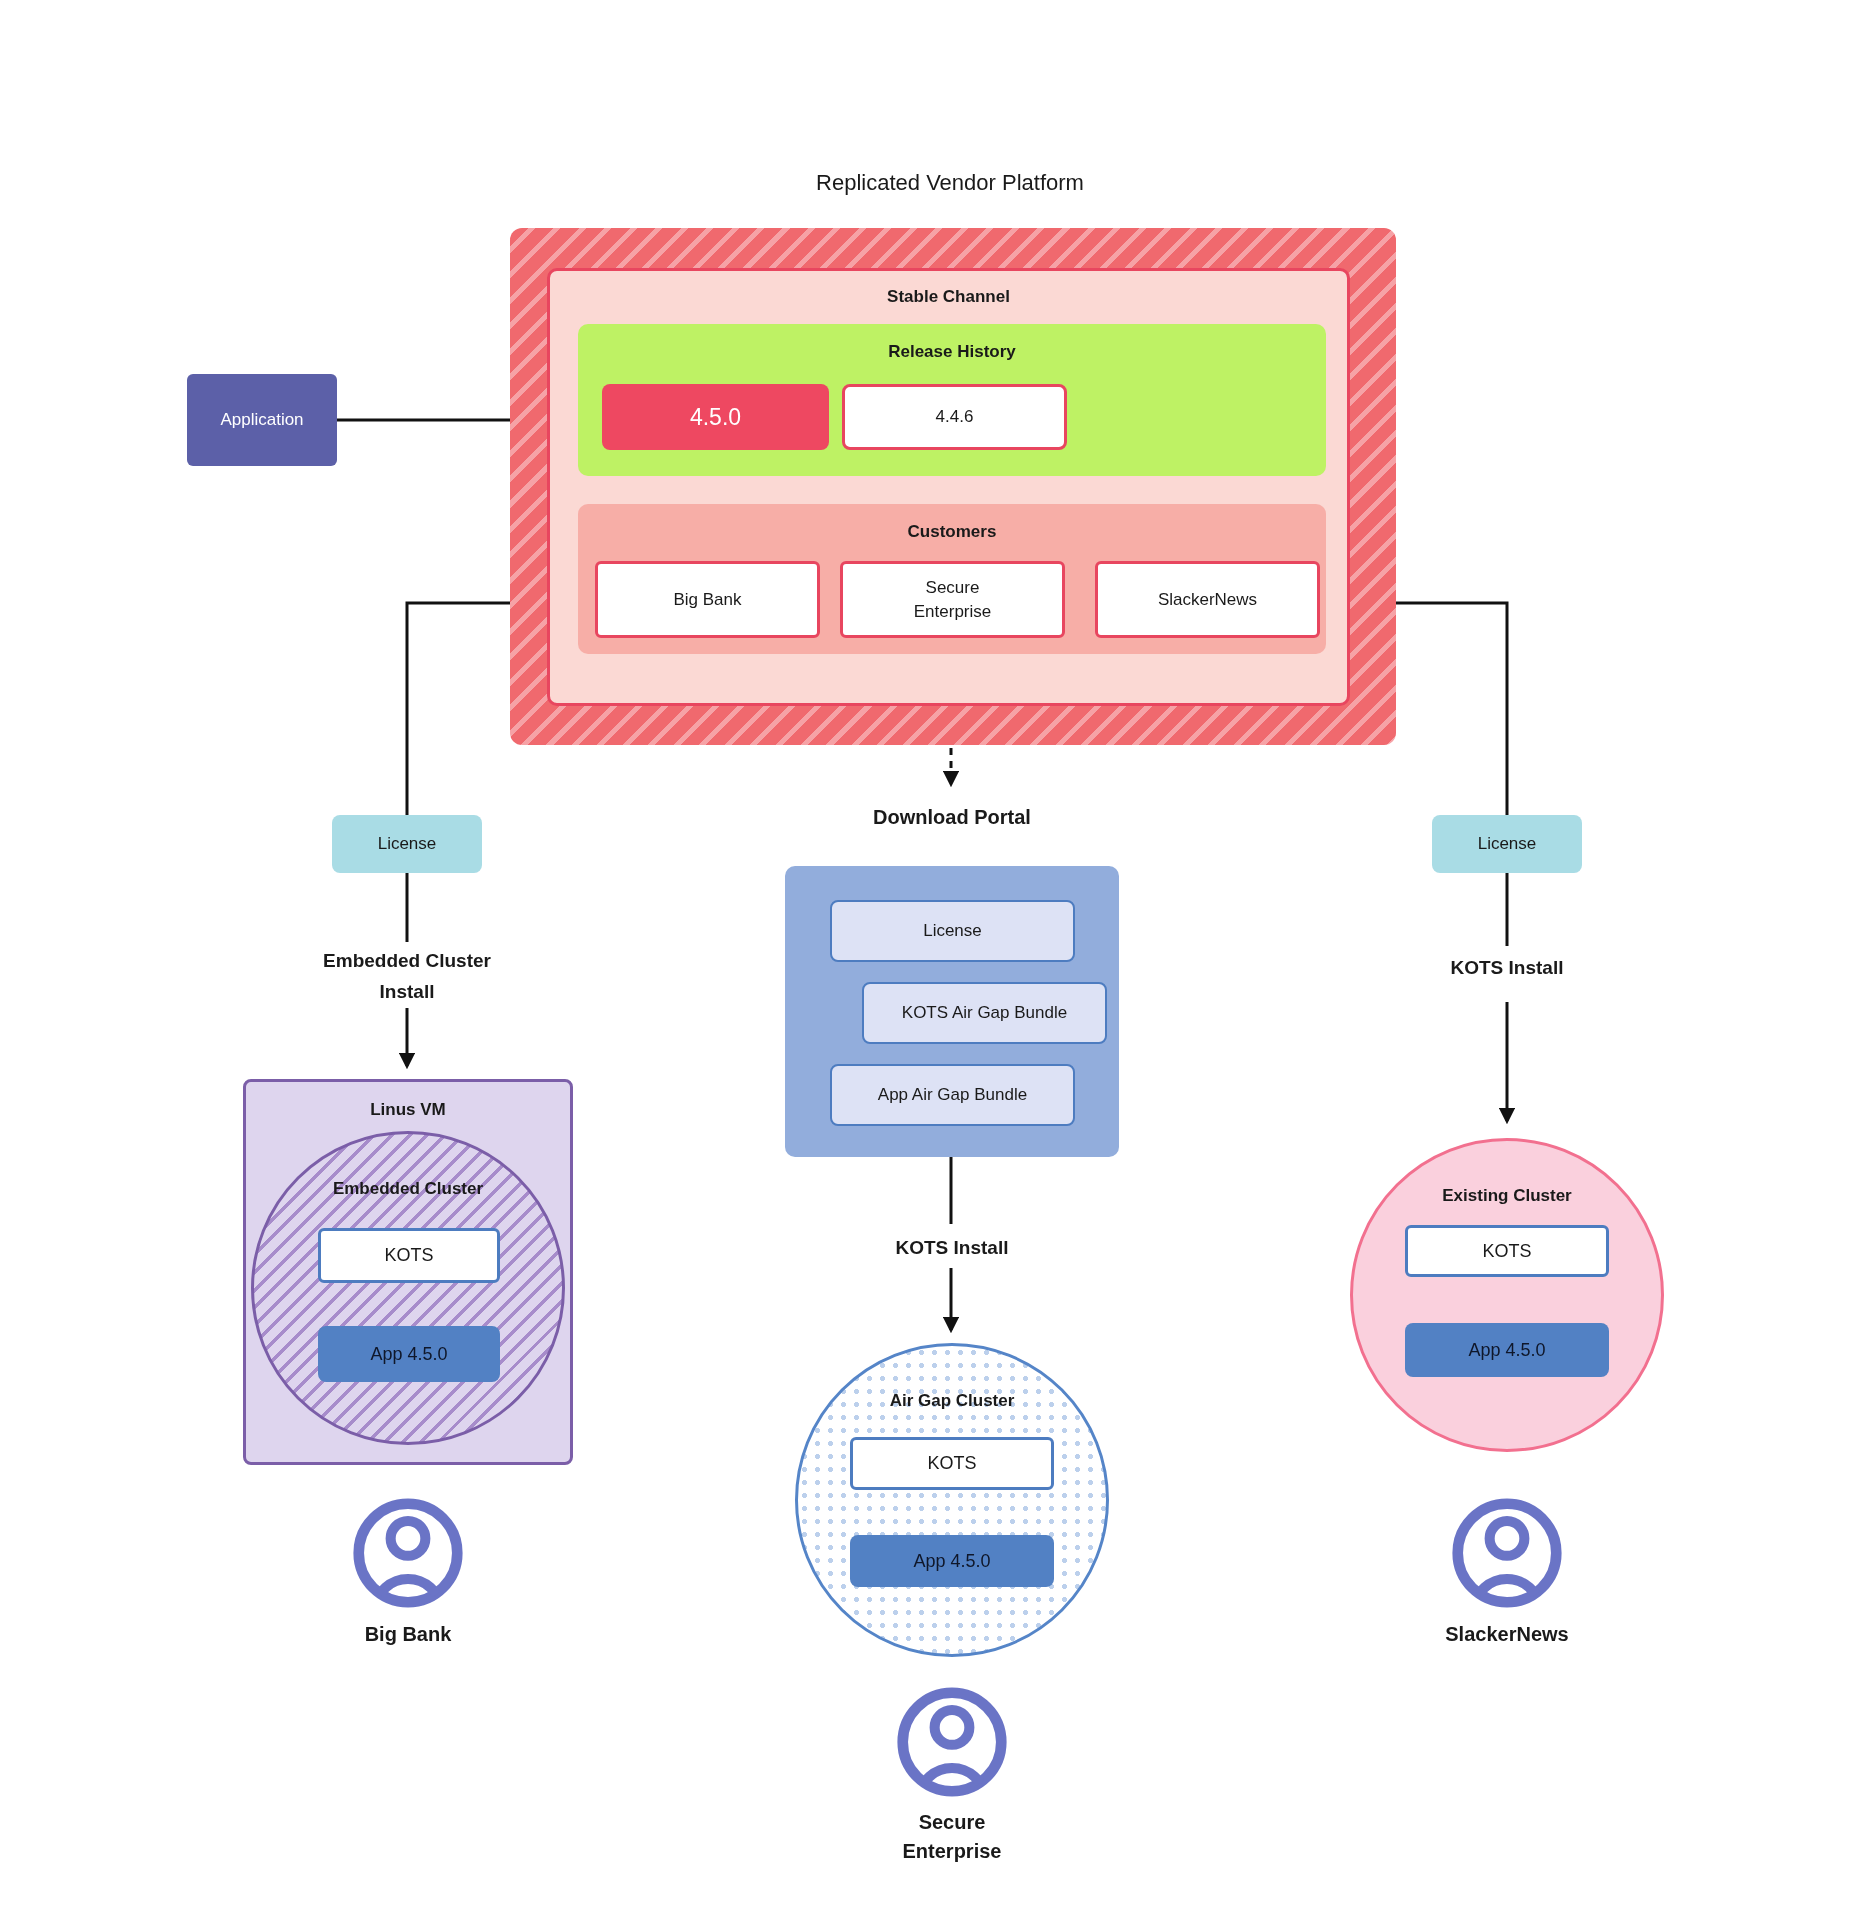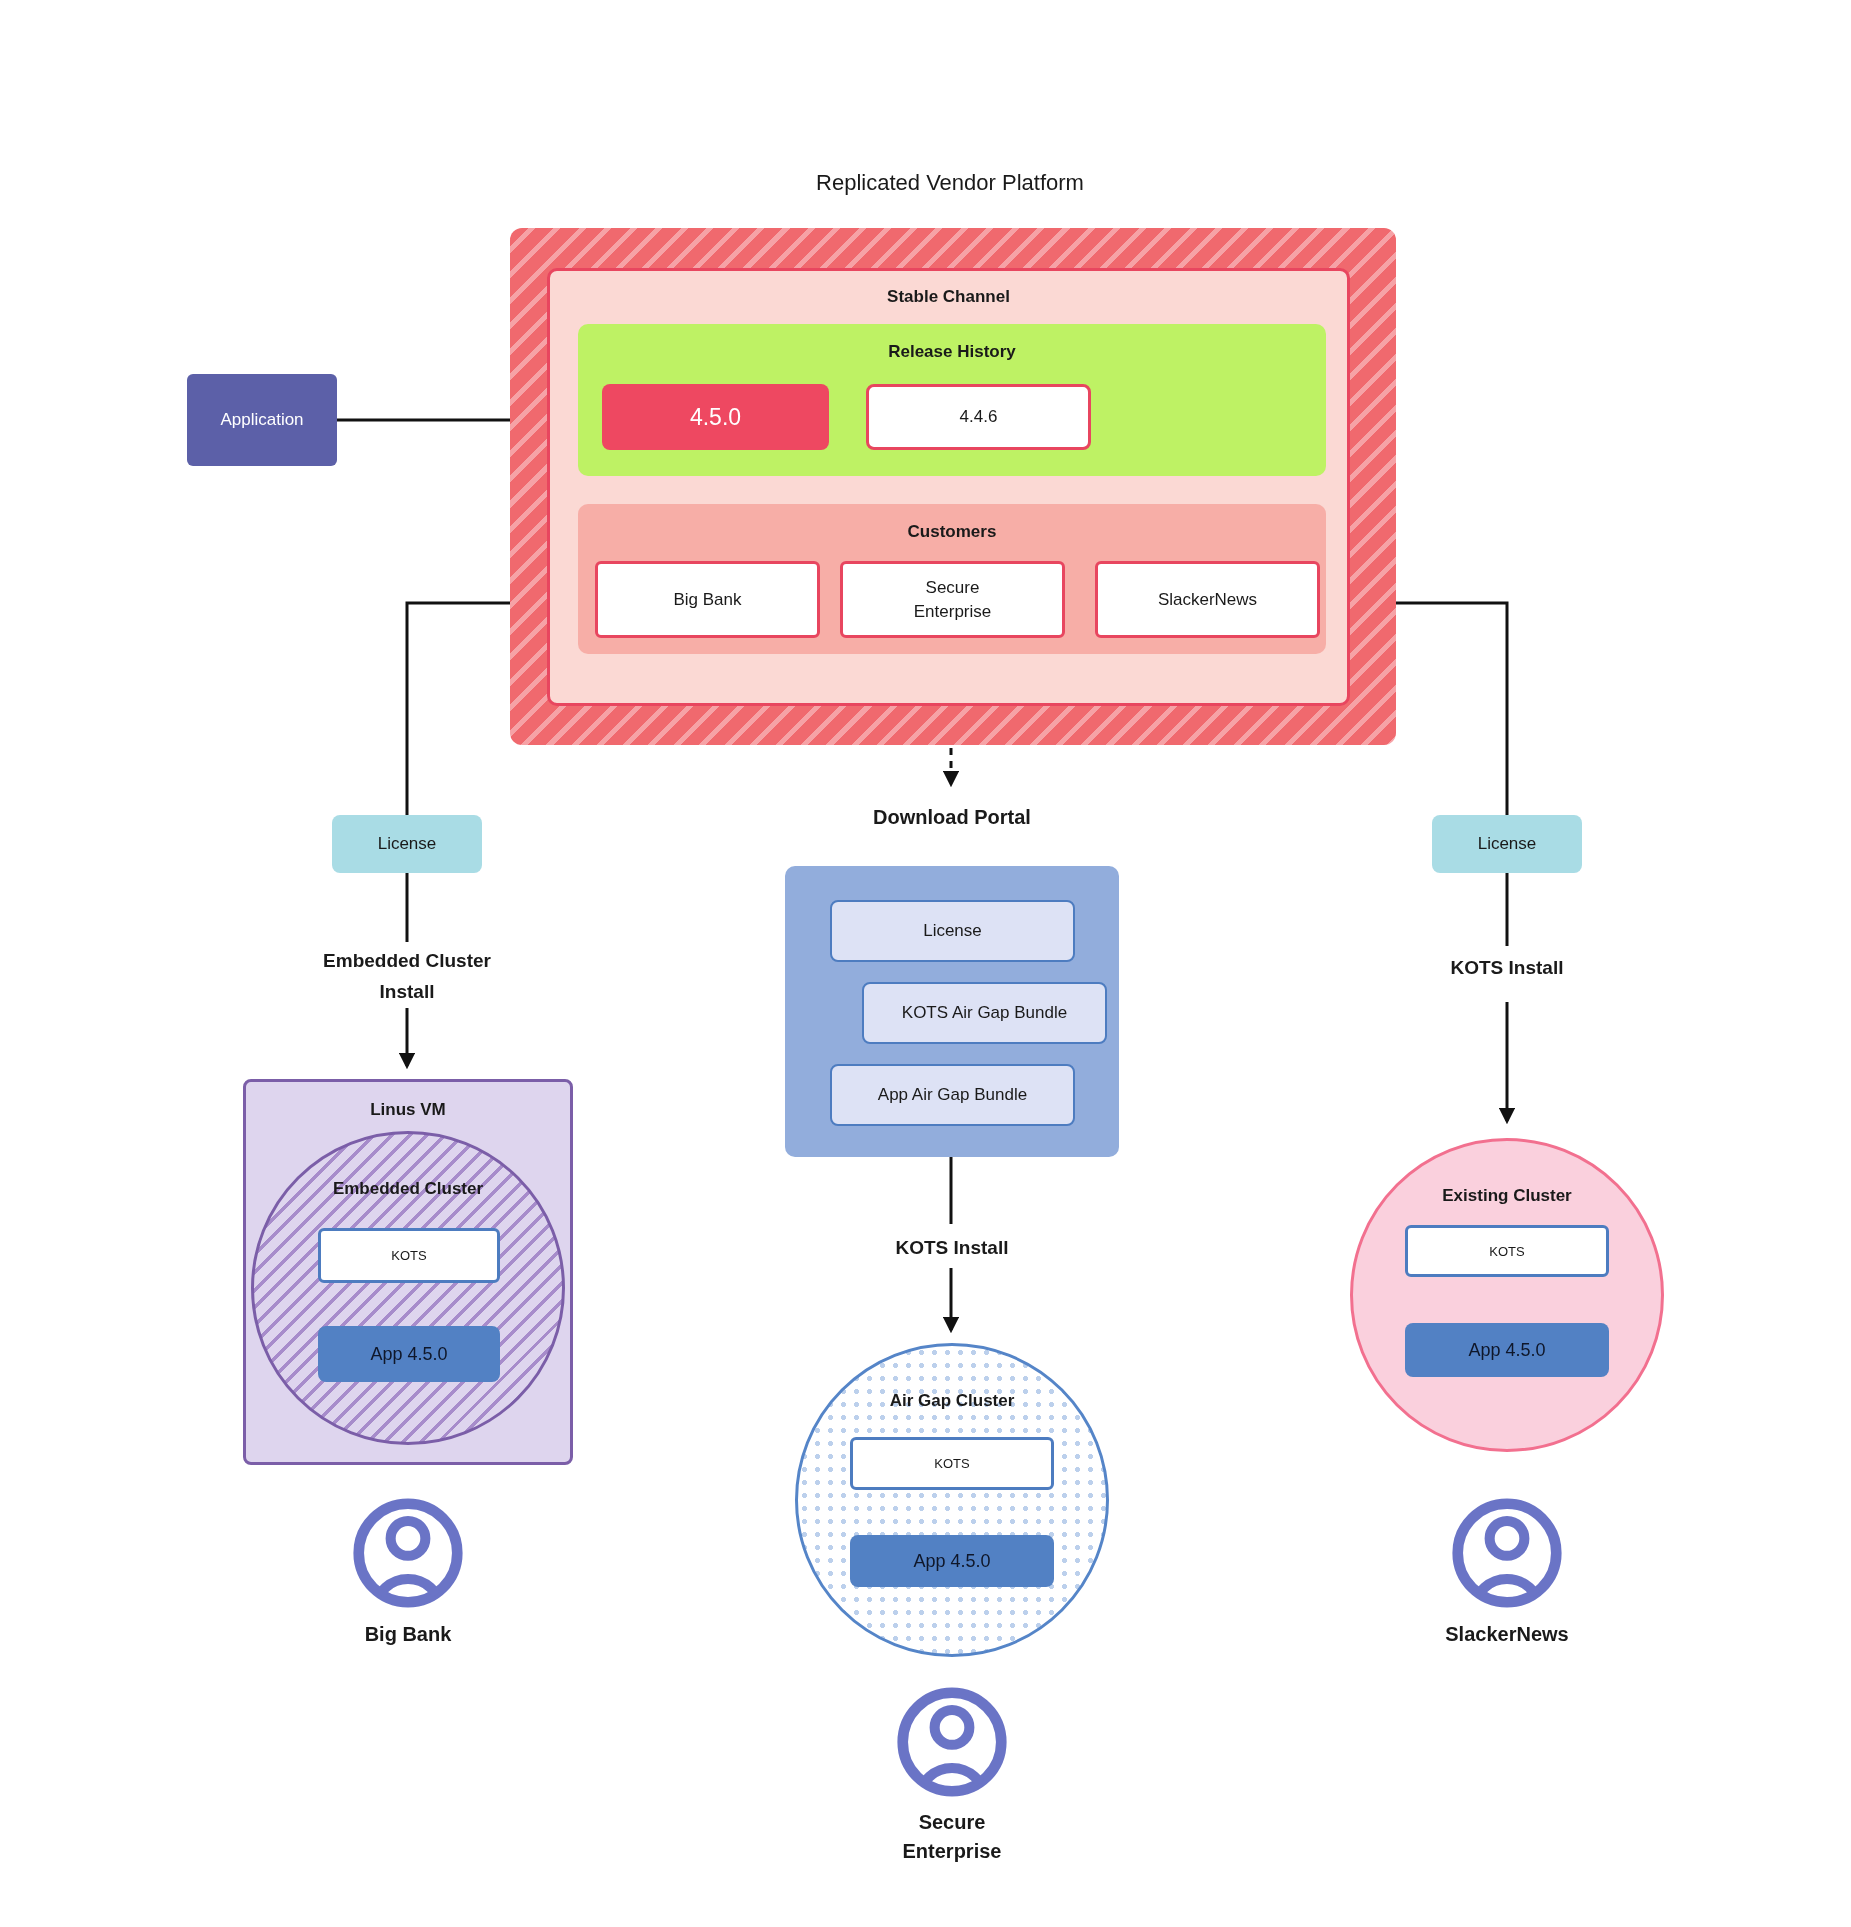--- a/index.html
+++ b/index.html
@@ -14,21 +14,21 @@
   
   .platform{left:510px;top:228px;width:886px;height:517px;border-radius:12px;
     background:repeating-linear-gradient(135deg,#f0696e 0 13px,#f6a2a6 13px 18px);}
   .stable{left:547px;top:268px;width:803px;height:438px;background:#fbd9d4;
     border:3px solid #e8465f;border-radius:10px;box-sizing:border-box;}
   .sec-label{width:100%;text-align:center;font-size:17px;font-weight:700;}
   .release{left:28px;top:53px;width:748px;height:152px;background:#bef264;border-radius:10px;}
   .customers{left:28px;top:233px;width:748px;height:150px;background:#f7aea7;border-radius:10px;}
   .rel-current{left:24px;top:60px;width:227px;height:66px;background:#ee4861;color:#fff;
     border-radius:8px;font-size:23px;}
-  .rel-prev{left:288px;top:60px;width:225px;height:66px;background:#fff;
+  .rel-prev{left:264px;top:60px;width:225px;height:66px;background:#fff;
     border:3px solid #e8465f;border-radius:8px;box-sizing:border-box;font-size:17px;}
   .cust{top:57px;width:225px;height:77px;background:#fff;border:3px solid #e8465f;
     border-radius:6px;box-sizing:border-box;font-size:17px;line-height:24px;}
   .cust1{left:17px;}.cust2{left:262px;}.cust3{left:517px;}
 
   .application{left:187px;top:374px;width:150px;height:92px;background:#5c60a8;color:#fff;
     border-radius:6px;font-size:17px;}
 
   .license{width:150px;height:58px;background:#a9dce5;border-radius:8px;font-size:17px;}
   .license-left{left:332px;top:815px;}
@@ -41,21 +41,21 @@
   .kots-install-mid{left:802px;top:1232px;width:300px;}
 
   .linus{left:243px;top:1079px;width:330px;height:386px;background:#ded5ee;
     border:3px solid #7b5ea8;border-radius:8px;box-sizing:border-box;}
   .vm-label{top:18px;}
   .embedded-circle{left:5px;top:49px;width:314px;height:314px;border-radius:50%;
     border:3px solid #7b5ea8;box-sizing:border-box;
     background:#ded5ee repeating-linear-gradient(135deg,transparent 0 9px,#a78ccb 9px 12.5px);}
   .circle-label{top:45px;}
 
-  .kots{background:#fff;border:3px solid #4d7cc0;border-radius:6px;box-sizing:border-box;font-size:13px;}
+  .kots{background:#fff;border:3px solid #4d7cc0;border-radius:6px;box-sizing:border-box;font-size:18px;}
   .appbox{background:#5281c4;color:#0f172a;border-radius:8px;font-size:18px;}
   .kots-left{left:318px;top:1228px;width:182px;height:55px;}
   .app-left{left:318px;top:1326px;width:182px;height:56px;}
   .kots-mid{left:850px;top:1437px;width:204px;height:53px;}
   .app-mid{left:850px;top:1535px;width:204px;height:52px;}
   .kots-right{left:1405px;top:1225px;width:204px;height:52px;}
   .app-right{left:1405px;top:1323px;width:204px;height:54px;}
 
   .portal{left:785px;top:866px;width:334px;height:291px;background:#92addc;border-radius:10px;}
   .bundle{left:45px;width:245px;height:62px;background:#dde2f5;border:2px solid #4d7cc0;

